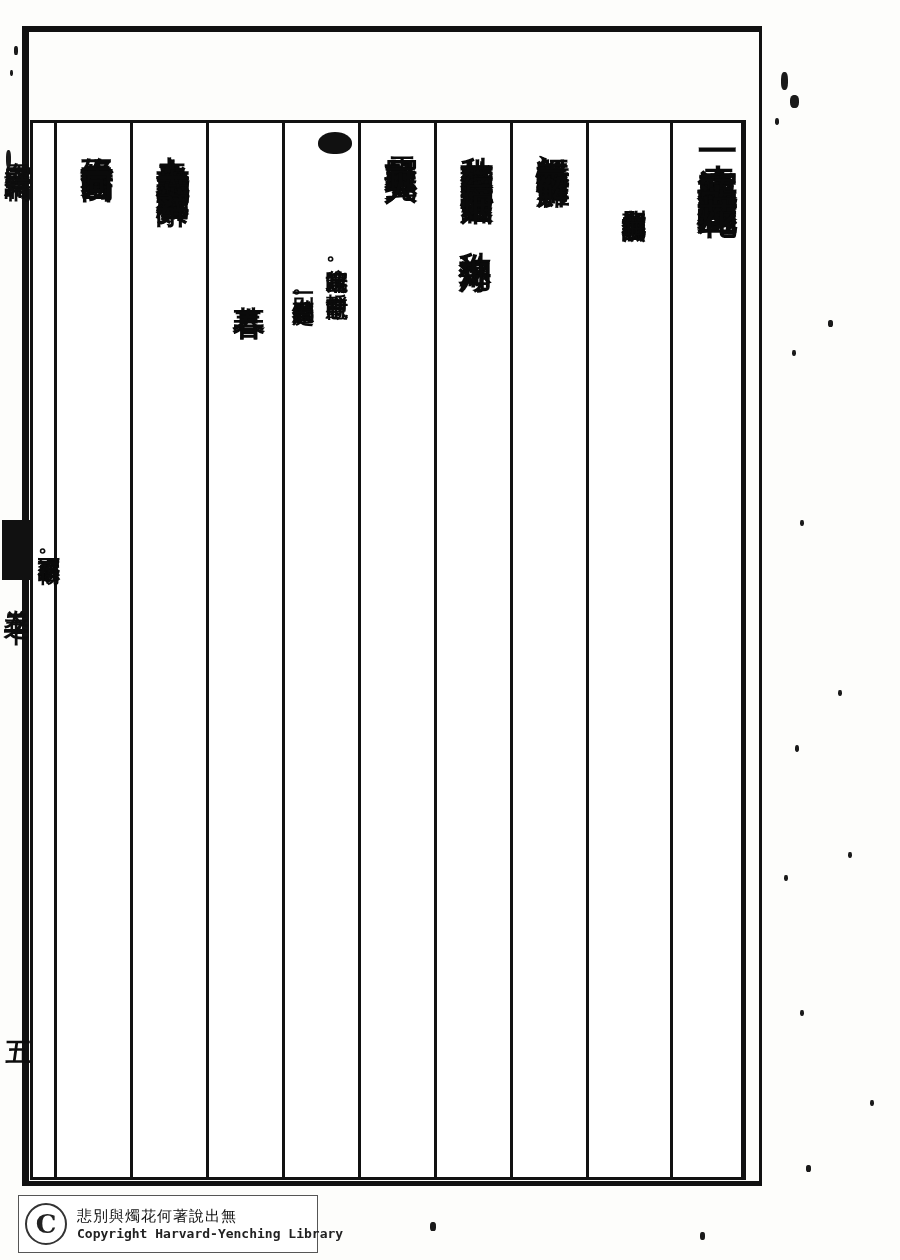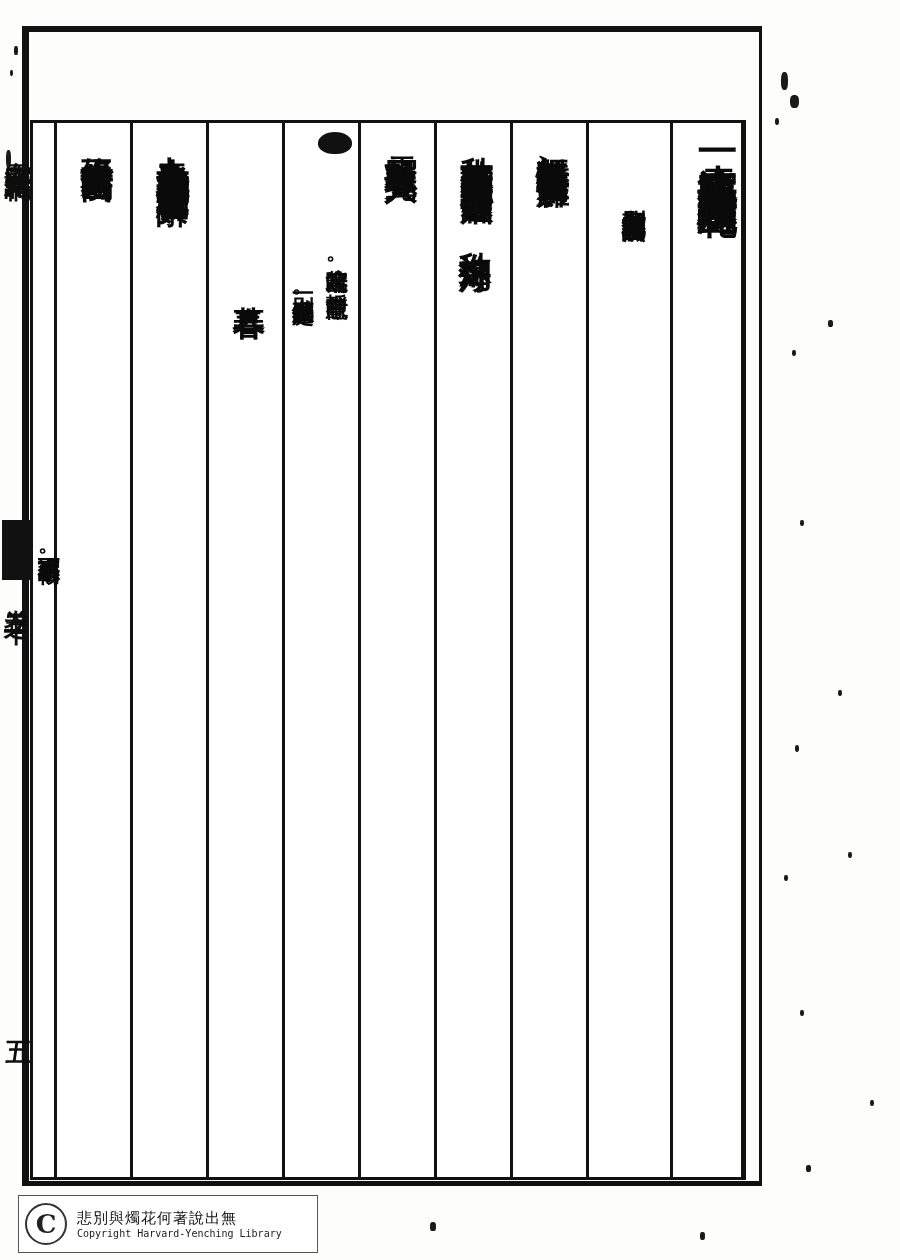--- a/index.html
+++ b/index.html
@@ -195,23 +195,24 @@
   }
   .stamp-cn {
     font-family: "DejaVu Serif", serif;
     font-size: 15px;
     color: #111;
     letter-spacing: 1px;
     white-space: nowrap;
   }
   .stamp-en {
     font-family: "DejaVu Sans Mono", monospace;
-    font-size: 10px;
+    font-size: 13px;
     color: #222;
     white-space: nowrap;
+    font-weight: bold;
   }
 </style>
 </head>
 <body>
 
 <div id="page">
 
   <div class="speck" style="left:14px;top:46px;width:4px;height:9px;"></div>
   <div class="speck" style="left:10px;top:70px;width:3px;height:6px;"></div>
   <div class="speck" style="left:6px;top:150px;width:5px;height:18px;"></div>

